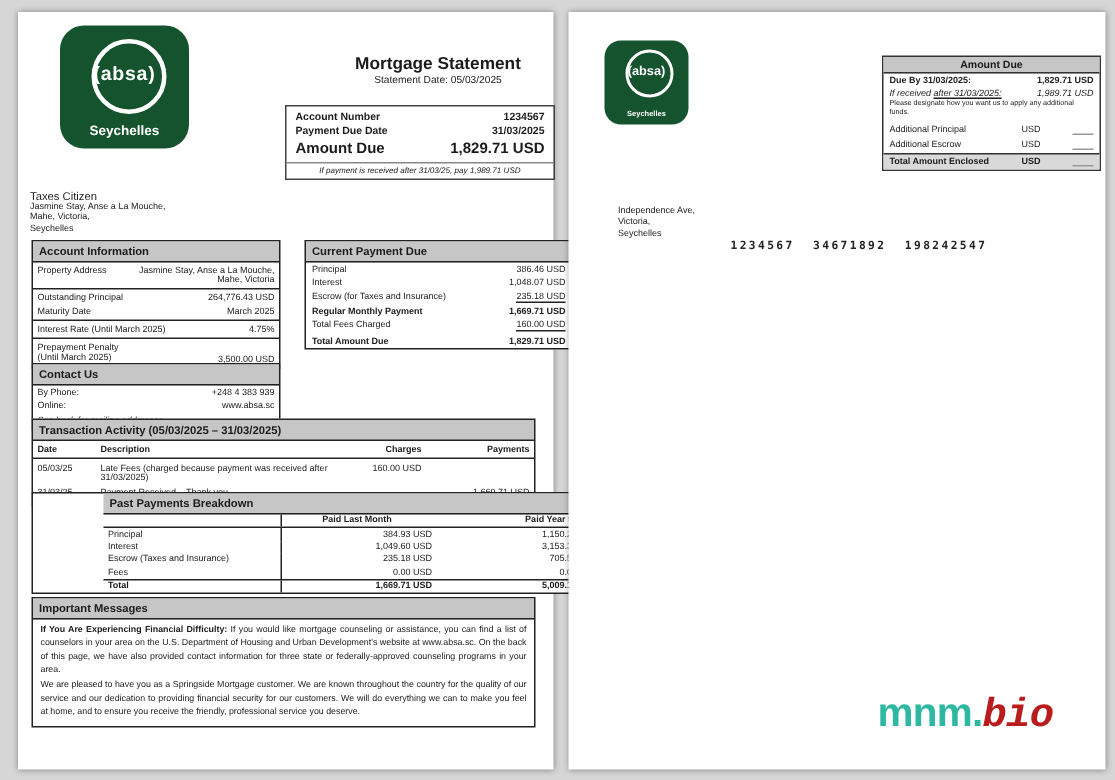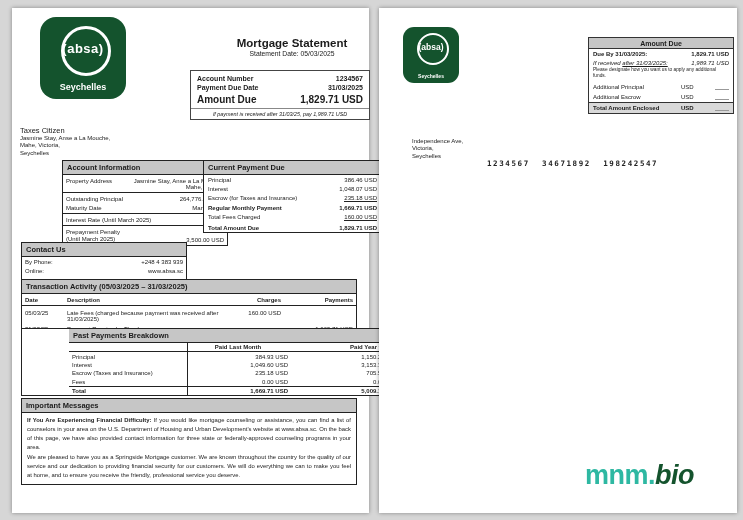--- a/index.html
+++ b/index.html
@@ -35,21 +35,21 @@
   .recipient .addr{font-size:6px;line-height:7.4px;}
 
   
   .sec{position:absolute;border:1px solid #222;background:#fff;}
   .sec-header{background:#c6c6c6;border-bottom:1px solid #222;font-weight:bold;font-size:7.5px;padding:2px 4px;}
   .kv{display:flex;justify-content:space-between;font-size:6px;padding:1.5px 3px;}
   .kv .v{text-align:right;}
   .hline{border-top:1px solid #222;}
   .b{font-weight:bold;}
 
-  #acct-info{left:9px;top:152px;width:164px;margin-left:41px;}
+  #acct-info{left:9px;top:152px;width:164px;}
   #acct-info .prop .v{width:92px;}
   #acct-info .grp{padding:1px 0;}
   #prepay-row{display:flex;justify-content:space-between;font-size:6px;padding:1.5px 3px;align-items:flex-end;}
   #prepay-row .lines div{line-height:7px;}
 
   #current-due{left:191px;top:152px;width:177px;}
   #current-due .kv{padding:1.6px 4px;}
   .u-val{border-bottom:1px solid #222;}
 
   #contact-us{left:9px;top:234px;width:164px;}
@@ -88,21 +88,21 @@
   .blankline{width:14px;border-bottom:1px solid #999;height:5px;margin-left:auto;}
   .adb-total{background:#d9d9d9;border-top:1px solid #333;font-weight:bold;}
   .u-lab{text-decoration:underline;}
 
   #sender{position:absolute;left:33px;top:130px;font-size:6px;line-height:7.4px;}
   #micr{position:absolute;left:108px;top:151px;font-family:"DejaVu Sans Mono",monospace;
         font-size:7.5px;font-weight:bold;letter-spacing:1.6px;white-space:pre;color:#222;}
 
   #watermark{position:absolute;left:206px;top:452px;font-size:27px;font-weight:bold;letter-spacing:-.5px;}
   .wm-primary{color:#2eb8a2;}
-  .wm-secondary{color:#14532d;font-style:italic;}
+  .wm-secondary{color:#b91c1c;font-style:italic;font-family:Liberation Mono, monospace;}
 </style>
 </head>
 <body>
 
 <div class="page" id="page-left">
 
   <div class="logo" id="logo-left">
     <div class="logo-ring"></div>
     <div class="logo-brand">(absa)</div>
     <div class="logo-region">Seychelles</div>

